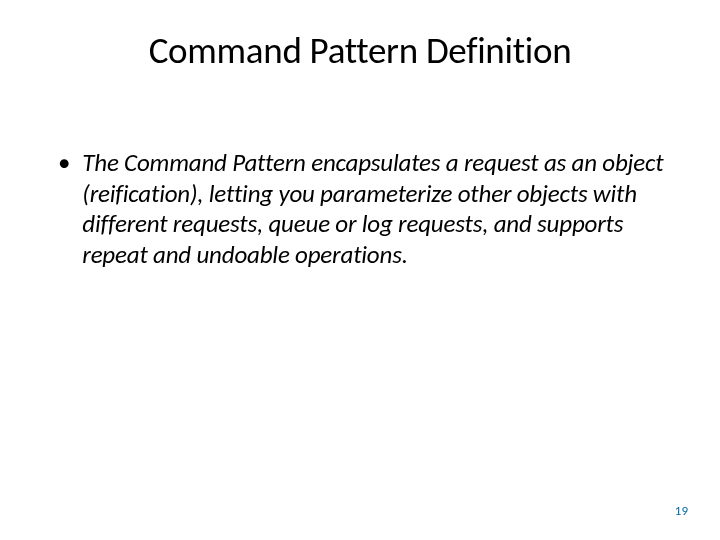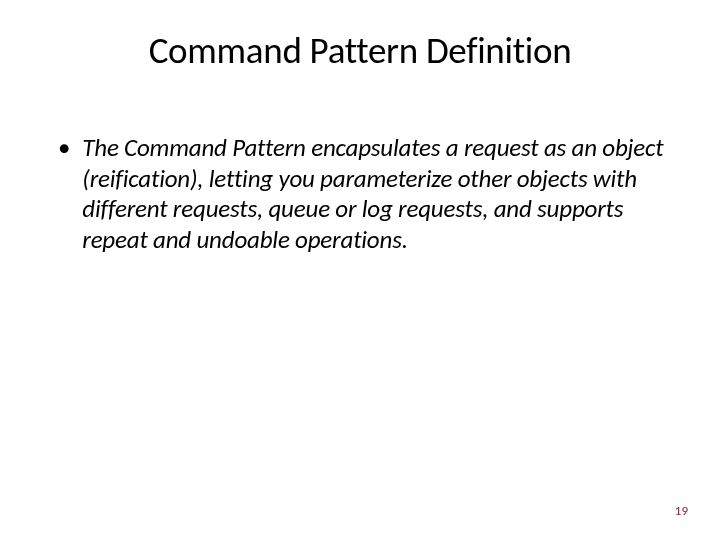--- a/index.html
+++ b/index.html
@@ -19,21 +19,21 @@
     .slide {
       width: 100%;
       height: 100%;
       padding: 28px 50px 30px 50px;
       position: relative;
     }
     .title {
       font-size: 37px;
       font-weight: 400;
       text-align: center;
-      margin-bottom: 60px;
+      margin-bottom: 75px;
       letter-spacing: -0.3px;
     }
     .content {
       padding-left: 8px;
     }
     .bullet-item {
       display: flex;
       align-items: flex-start;
       font-size: 25px;
       line-height: 1.22;
@@ -46,21 +46,21 @@
     }
     .bullet-text {
       flex: 1;
       font-style: italic;
     }
     .page-number {
       position: absolute;
       bottom: 22px;
       right: 32px;
       font-size: 13px;
-      color: #7f1d1d;
+      color: #0369a1;
     }
   </style>
 </head>
 <body>
 
 <div class="slide">
   <h1 class="title">Command Pattern Definition</h1>
   <div class="content">
     <div class="bullet-item">
       <span class="bullet-marker">•</span>

